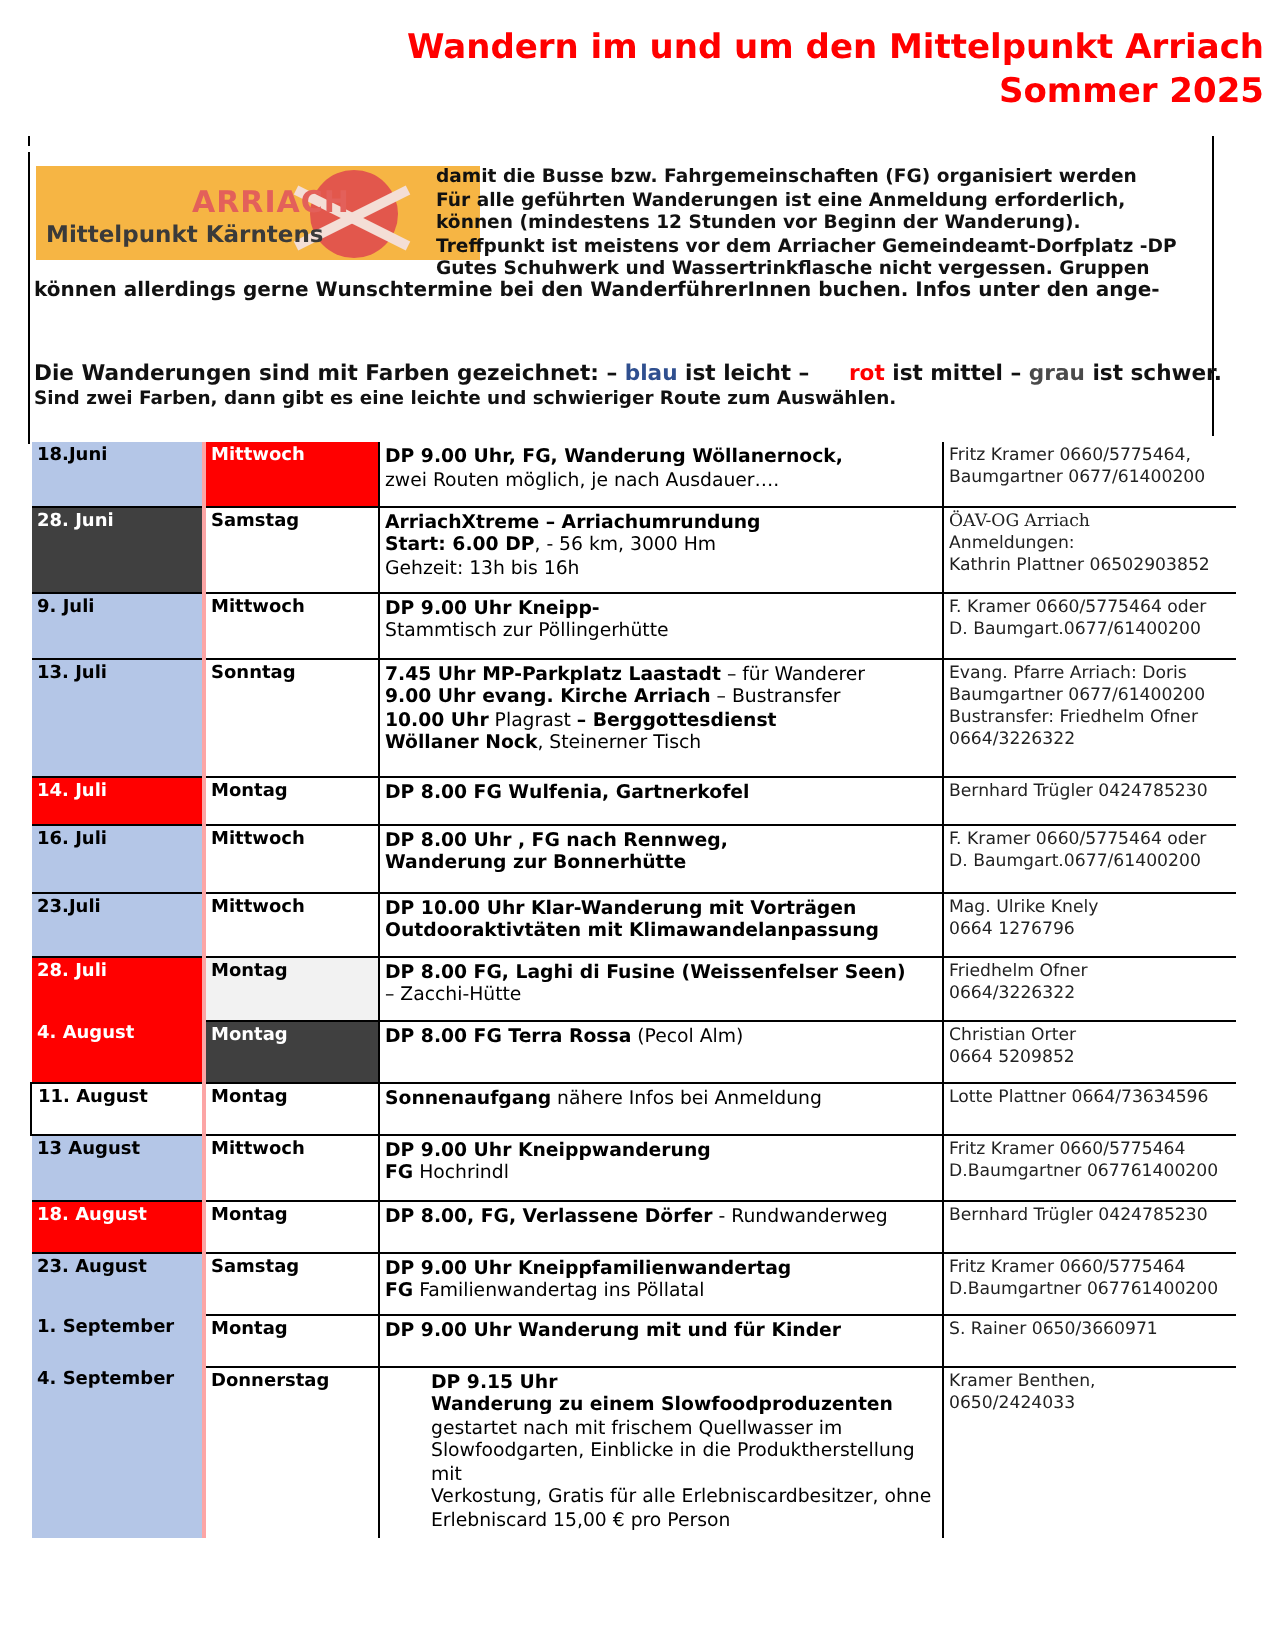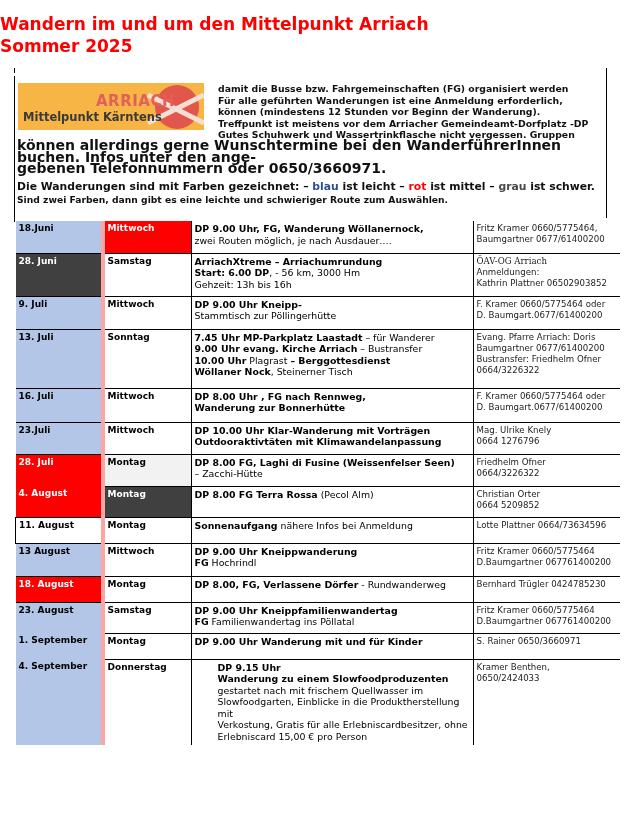--- a/index.html
+++ b/index.html
@@ -1,39 +1,39 @@
 <!DOCTYPE html>
 <html><head>
 <meta charset="utf-8">
 <style>
   html, body { margin: 0; padding: 0; background: #ffffff; }
   body { width: 632px; height: 825px; position: relative; overflow: hidden;
          font-family: "DejaVu Sans", sans-serif; color: #000; }
-  .title { position: absolute; left: 0; width: 632px; text-align: left;
+  .title { position: absolute; left: 0; width: 632px; text-align: right;
            color: #ff0000; font-weight: bold; font-size: 17px; line-height: 22px; }
   .t1 { top: 13px; }
   .t2 { top: 35px; }
   .vline { position: absolute; top: 68px; width: 1px; background: #000; }
-  .logo { position: absolute; left: 18px; top: 83px; width: 186px; height: 47px; background: #f6b544; overflow: hidden; }
+  .logo { position: absolute; left: 18px; top: 83px; width: 186px; height: 47px; background: #f6b544; overflow: hidden; padding-left: 36px; }
   .logo .arriach { position: absolute; left: 78px; top: 9px; font-size: 15px; font-weight: bold; color: #e3605a; letter-spacing: 0.5px; }
   .logo .mp { position: absolute; left: 5px; top: 27px; font-size: 11.5px; font-weight: bold; color: #3a3a3a; }
   .logo .circle { position: absolute; left: 137px; top: 2px; width: 44px; height: 44px; border-radius: 50%; background: #e2574c; }
   .logo svg { position: absolute; left: 128px; top: 4px; }
   .intro-right { position: absolute; left: 218px; top: 83px; width: 400px; font-size: 9.3px; line-height: 11.5px; font-weight: bold; color: #111; }
-  .intro-full { position: absolute; left: 17px; top: 140px; width: 600px; font-size: 14px; line-height: 11.5px; font-weight: bold; color: #111; }
+  .intro-full { position: absolute; left: 17px; top: 140px; width: 600px; font-size: 10px; line-height: 11.5px; font-weight: bold; color: #111; }
   .legend { position: absolute; left: 17px; top: 180px; width: 600px; font-size: 10.8px; font-weight: bold; color: #111; line-height: 13px; }
   .legend .blue { color: #2f4f8f; }
-  .legend .red { color: #ff0000; }
+  .legend .red { color: #ff0000; margin-left: 16px; }
   .legend .grey { color: #4a4a4a; }
   .legend2 { position: absolute; left: 17px; top: 194px; width: 600px; font-size: 9.2px; font-weight: bold; color: #111; line-height: 11px; }
 
   table.sched { position: absolute; left: 15px; top: 221px; width: 593px; border-collapse: collapse; table-layout: fixed; }
   table.sched td { vertical-align: top; padding: 2px 3px 2px 3px; font-size: 9.4px; line-height: 11.6px; border-bottom: 1px solid #000; }
   table.sched td.c-date { width: 79px; font-weight: bold; font-size: 9px; }
-  table.sched td.c-day { width: 80px; font-weight: bold; font-size: 9px; border-left: 4px solid #fca5a5; }
+  table.sched td.c-day { width: 80px; font-weight: bold; font-size: 9px; border-left: 2px solid #fca5a5; }
   table.sched td.c-desc { width: 275px; border-left: 1px solid #000; }
   table.sched td.c-contact { width: 140px; border-left: 1px solid #000; font-size: 8.6px; line-height: 11px; color: #222; }
   .bg-blue { background: #b4c6e7; }
   .bg-red { background: #ff0000; color: #fff; }
   .bg-dark { background: #404040; color: #fff; }
   .bg-light { background: #f2f2f2; }
   .b { font-weight: bold; }
   .serif { font-family: "DejaVu Serif", serif; }
   .line { display: block; }
 </style>
@@ -59,21 +59,20 @@
 
 <div class="intro-right">
   <span class="line">damit die Busse bzw. Fahrgemeinschaften (FG) organisiert werden</span>
   <span class="line">Für alle geführten Wanderungen ist eine Anmeldung erforderlich,</span>
   <span class="line">können (mindestens 12 Stunden vor Beginn der Wanderung).</span>
   <span class="line">Treffpunkt ist meistens vor dem Arriacher Gemeindeamt-Dorfplatz -DP</span>
   <span class="line">Gutes Schuhwerk und Wassertrinkflasche nicht vergessen.  Gruppen</span>
 </div>
 <div class="intro-full">
   <span class="line">können allerdings gerne Wunschtermine bei den WanderführerInnen buchen. Infos unter den ange-</span>
-  <span class="line">gebenen Telefonnummern oder 0650/3660971.</span>
 </div>
 
 <div class="legend"><span>Die Wanderungen sind mit Farben gezeichnet:  – </span><span class="blue">blau</span><span> ist leicht – </span><span class="red">rot</span><span> ist mittel – </span><span class="grey">grau</span><span> ist schwer.</span></div>
 <div class="legend2">Sind zwei Farben, dann gibt es eine leichte und schwieriger Route zum Auswählen.</div>
 
 <table class="sched">
 
   <tbody>
       <tr style="height:32px;">
     <td class="c-date bg-blue">18.Juni</td>
@@ -126,20 +125,30 @@
       <span class="line"><span class="b"> Wöllaner Nock</span><span>, Steinerner Tisch</span></span>
     </td>
     <td class="c-contact">
       <span class="line">Evang. Pfarre Arriach: Doris</span>
       <span class="line">Baumgartner 0677/61400200</span>
       <span class="line">Bustransfer: Friedhelm Ofner</span>
       <span class="line">0664/3226322</span>
     </td>
   </tr>
 
+  <tr style="height:24px;">
+    <td class="c-date bg-red">14. Juli</td>
+    <td class="c-day">Montag</td>
+    <td class="c-desc">
+      <span class="line b">DP 8.00 FG Wulfenia, Gartnerkofel</span>
+    </td>
+    <td class="c-contact">
+      <span class="line">Bernhard Trügler 0424785230</span>
+    </td>
+  </tr>
 
   <tr style="height:34px;">
     <td class="c-date bg-blue">16. Juli</td>
     <td class="c-day">Mittwoch</td>
     <td class="c-desc">
       <span class="line b">DP 8.00 Uhr , FG nach Rennweg,</span>
       <span class="line b">Wanderung zur Bonnerhütte</span>
     </td>
     <td class="c-contact">
       <span class="line">F. Kramer 0660/5775464 oder</span>

